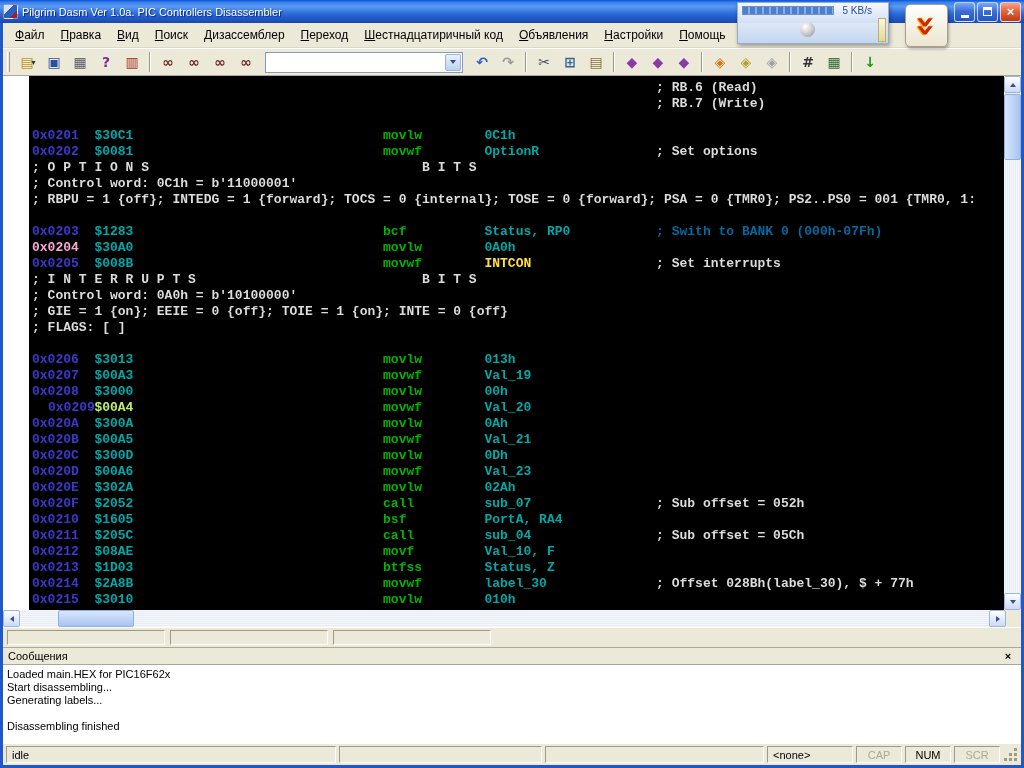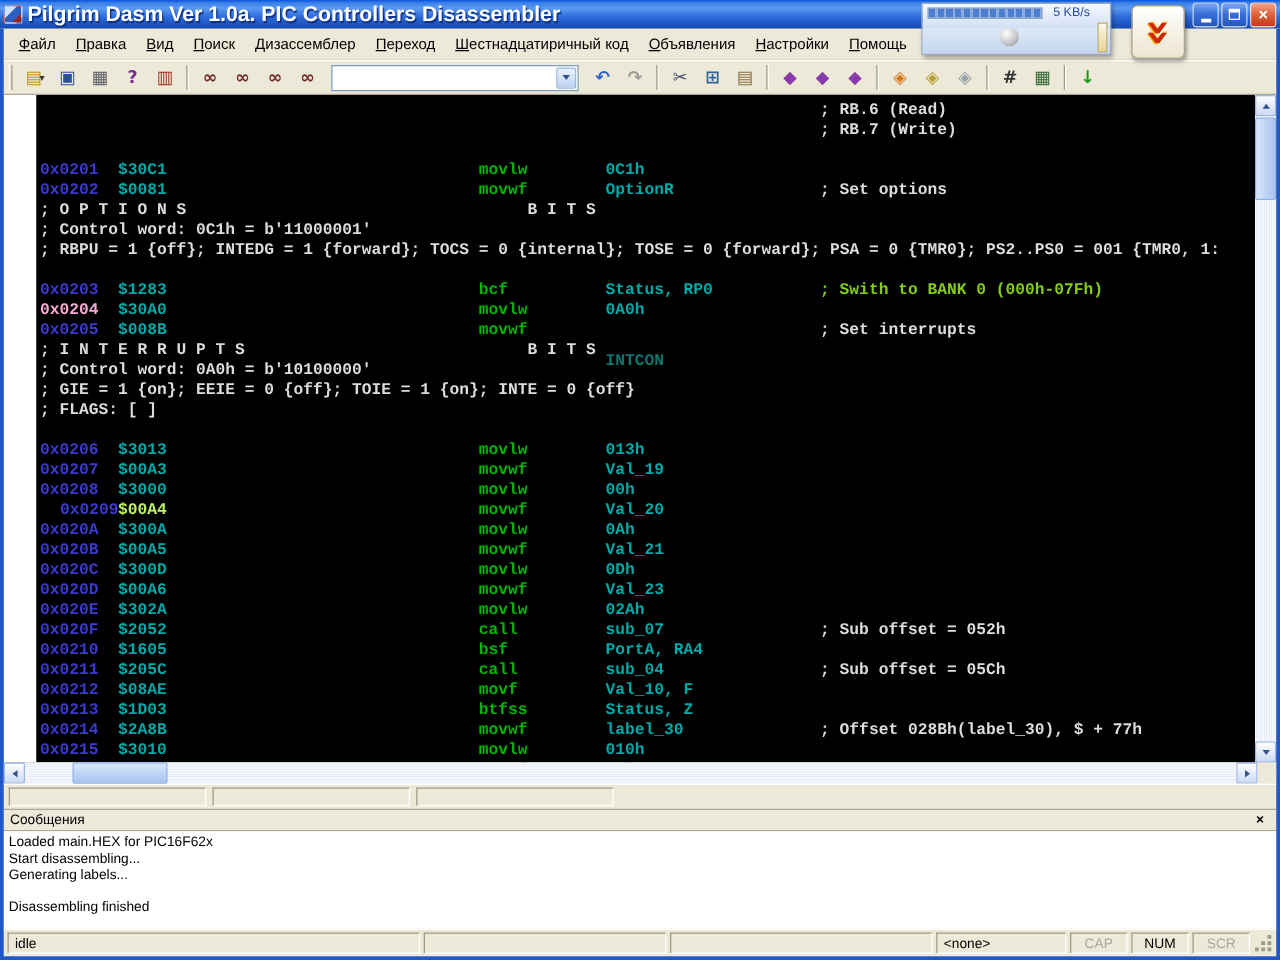--- a/index.html
+++ b/index.html
@@ -5,21 +5,21 @@
   *{margin:0;padding:0;box-sizing:border-box}
   html,body{width:1024px;height:768px;overflow:hidden}
   body{font-family:"Liberation Sans",sans-serif;background:#000}
   .window{width:1024px;height:768px;display:flex;flex-direction:column;position:relative;background:#ece9d8}
 
   
   .titlebar{flex:0 0 23px;display:flex;align-items:center;gap:4px;padding:0 3px;
     background:linear-gradient(180deg,#0855dd 0%,#3a80e8 10%,#5a9af2 28%,#2a68d8 62%,#1748b0 100%)}
   .app-icon{width:15px;height:15px;border-radius:2px;border:1px solid rgba(255,255,255,.4);
     background:linear-gradient(135deg,#cfe2ff 0 38%,#2a5ec0 38% 72%,#a02020 72% 100%)}
-  .title-text{flex:1;color:#fff;font-weight:bold;font-size:17px;white-space:nowrap;overflow:hidden;
+  .title-text{flex:1;color:#fff;font-weight:normal;font-size:11px;white-space:nowrap;overflow:hidden;
     text-shadow:1px 1px 1px #0a2a7a}
   .win-btns{display:flex;gap:2px}
   .wbtn{width:21px;height:20px;border-radius:3px;border:1px solid rgba(255,255,255,.7);cursor:default;
     display:flex;align-items:center;justify-content:center;color:#fff;font-weight:bold;font-size:13px;line-height:1;
     background:linear-gradient(180deg,#7da8f2,#3a6fd8 45%,#2356bd)}
   .wbtn.close{background:linear-gradient(180deg,#f2a58c,#e0653c 45%,#c03a18)}
   .glyph-min{width:8px;height:3px;background:#fff;margin-top:9px}
   .glyph-max{width:9px;height:9px;border:1px solid #fff;border-top-width:3px}
 
   
@@ -85,21 +85,21 @@
   .msg-line{height:13px;line-height:13px;white-space:pre}
 
   
   .statusbar{flex:0 0 21px;display:flex;align-items:center;gap:3px;background:#ece9d8;padding:2px 2px 2px 3px;
     border-top:1px solid #fff;font-size:11px}
   .sb-panel{height:17px;border:1px solid;border-color:#9d9a86 #fff #fff #9d9a86;display:flex;align-items:center;
     padding:0 5px;color:#000;overflow:hidden}
   .sb-state{width:330px}
   .sb-fill{flex:1.2}
   .sb-fill2{flex:1.3}
-  .sb-none{width:104px}
+  .sb-none{width:86px}
   #sb-inds{display:flex;gap:3px}
   .sb-ind{width:46px;justify-content:center}
   .sb-ind.off{color:#aca899}
   .grip{position:relative;width:16px;height:17px}
   .grip::after{content:"";position:absolute;right:2px;bottom:2px;width:3px;height:3px;background:#9d9a86;
     box-shadow:-5px 0 #9d9a86,0 -5px #9d9a86,-10px 0 #9d9a86,-5px -5px #9d9a86,0 -10px #9d9a86}
 
   
   .speed-widget{position:absolute;top:2px;left:737px;width:152px;height:42px;z-index:40;
     background:linear-gradient(180deg,rgba(250,252,255,.96),rgba(192,212,240,.92));
@@ -271,33 +271,33 @@
           </div>
           <div class="code-line">
             <span class="seg" style="left: 0ch; color: rgb(220, 220, 220);">; RBPU = 1 {off}; INTEDG = 1 {forward}; TOCS = 0 {internal}; TOSE = 0 {forward}; PSA = 0 {TMR0}; PS2..PS0 = 001 {TMR0, 1:</span>
           </div>
           <div class="code-line"></div>
           <div class="code-line">
             <span class="seg" style="left: 0ch; color: rgb(58, 58, 206);">0x0203</span>
             <span class="seg" style="left: 8ch; color: rgb(0, 168, 168);">$1283</span>
             <span class="seg" style="left: 45ch; color: rgb(0, 180, 0);">bcf</span>
             <span class="seg" style="left: 58ch; color: rgb(0, 168, 168);">Status, RP0</span>
-            <span class="seg" style="left: 80ch; color: #84cc16;">; Swith to BANK 0 (000h-07Fh)</span>
+            <span class="seg" style="left: 80ch; color: #0369a1;">; Swith to BANK 0 (000h-07Fh)</span>
           </div>
           <div class="code-line">
             <span class="seg" style="left: 0ch; color: #f9a8d4;">0x0204</span>
             <span class="seg" style="left: 8ch; color: rgb(0, 168, 168);">$30A0</span>
             <span class="seg" style="left: 45ch; color: rgb(0, 180, 0);">movlw</span>
             <span class="seg" style="left: 58ch; color: rgb(0, 168, 168);">0A0h</span>
           </div>
           <div class="code-line">
             <span class="seg" style="left: 0ch; color: rgb(58, 58, 206);">0x0205</span>
             <span class="seg" style="left: 8ch; color: rgb(0, 168, 168);">$008B</span>
             <span class="seg" style="left: 45ch; color: rgb(0, 180, 0);">movwf</span>
-            <span class="seg" style="left: 58ch; color: #0f766e; margin-top: 25px;">INTCON</span>
+            <span class="seg" style="left: 58ch; color: #fde047;">INTCON</span>
             <span class="seg" style="left: 80ch; color: rgb(220, 220, 220);">; Set interrupts</span>
           </div>
           <div class="code-line">
             <span class="seg" style="left: 0ch; color: rgb(220, 220, 220);">; I N T E R R U P T S</span>
             <span class="seg" style="left: 50ch; color: rgb(220, 220, 220);">B I T S</span>
           </div>
           <div class="code-line">
             <span class="seg" style="left: 0ch; color: rgb(220, 220, 220);">; Control word: 0A0h = b'10100000'</span>
           </div>
           <div class="code-line">

